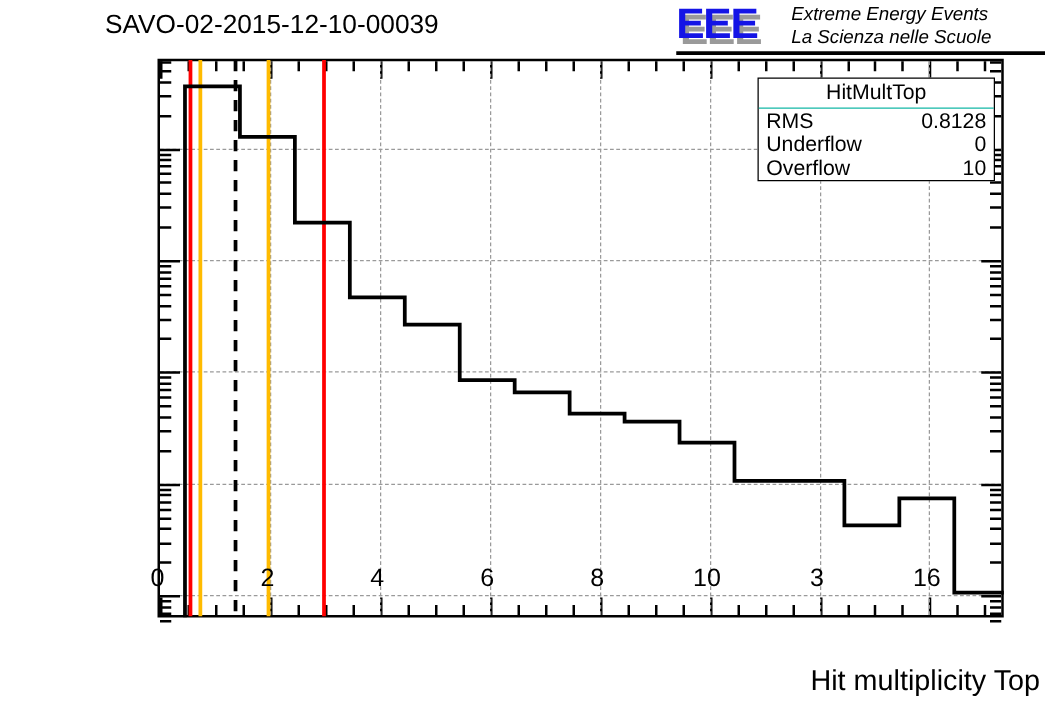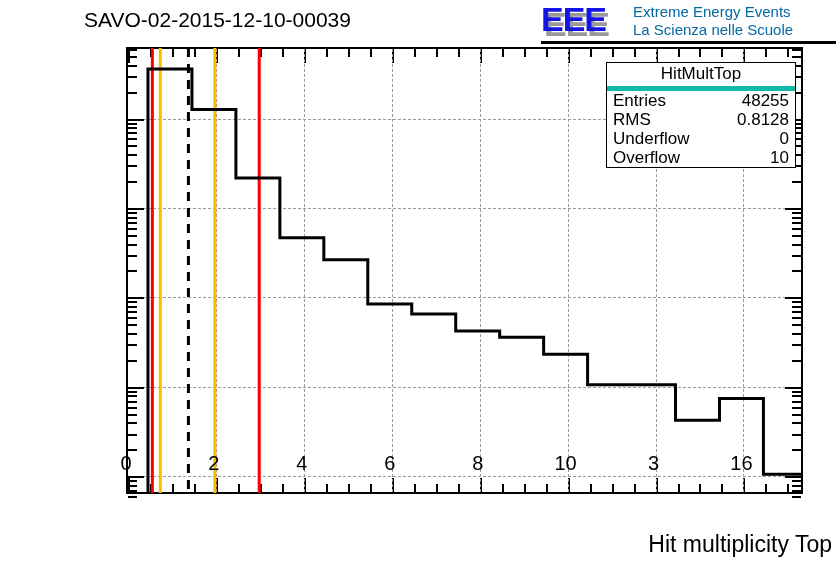--- a/index.html
+++ b/index.html
@@ -22,21 +22,21 @@
     letter-spacing:-1px;line-height:34px;
     font-family:"Liberation Sans", sans-serif;
   }
   .logo-eee-shadow{
     position:absolute;left:3px;top:5px;
     font-size:34px;font-weight:bold;color:#9a9a9a;
     letter-spacing:-1px;line-height:34px;z-index:0;
     font-family:"Liberation Sans", sans-serif;
   }
   .logo-eee-front{z-index:1;}
-  .logo-text{position:absolute;left:92px;top:1px;color:#0369a1;}
+  .logo-text{position:absolute;left:92px;top:1px;color:#000000;font-style:italic;}
   .logo-text div{font-size:15px;line-height:18px;white-space:nowrap;}
   .header-rule{position:absolute;left:541px;top:41px;width:295px;height:3px;background:#000;}
 
   
   .frame{
     position:absolute;left:126px;top:47px;width:677px;height:447px;
     border:2px solid #000;box-sizing:border-box;background:transparent;
   }
   .gridline-h{position:absolute;left:0;height:0;border-top:1px dashed #9a9a9a;width:100%;}
   .gridline-v{position:absolute;top:0;width:0;border-left:1px dashed #9a9a9a;height:100%;}
@@ -56,21 +56,21 @@
     font-size:23px;color:#000;white-space:nowrap;
   }
 
   
   .stats{
     position:absolute;left:606px;top:62px;width:190px;
     background:#fff;border:1px solid #000;box-sizing:border-box;
     font-size:17px;color:#000;
   }
   .stats-title{
-    text-align:center;padding:1px 0 2px 0;border-bottom:5px solid #14b8a6;
+    text-align:center;padding:1px 0 2px 0;border-bottom:1px solid #14b8a6;
     font-size:17px;
   }
   .stats-row{display:flex;justify-content:space-between;padding:0 6px;line-height:19px;}
   .stats-row .k{text-align:left;}
   .stats-row .v{text-align:right;}
 
   
   svg.hist{position:absolute;left:0;top:0;overflow:visible;}
 </style>
 </head>
@@ -285,24 +285,20 @@
       <div class="xlab" style="left: 565.61px;">10</div>
       <div class="xlab" style="left: 653.532px;">3</div>
       <div class="xlab" style="left: 741.455px;">16</div>
     </div>
   <div class="axis-title">Hit multiplicity Top</div>
 
   <div class="stats">
     <div class="stats-title">HitMultTop</div>
     <div id="stats-rows">
         <div class="stats-row">
-          <span class="k">Entries</span>
-          <span class="v">48255</span>
-        </div>
-        <div class="stats-row">
           <span class="k">RMS</span>
           <span class="v">0.8128</span>
         </div>
         <div class="stats-row">
           <span class="k">Underflow</span>
           <span class="v">0</span>
         </div>
         <div class="stats-row">
           <span class="k">Overflow</span>
           <span class="v">10</span>

